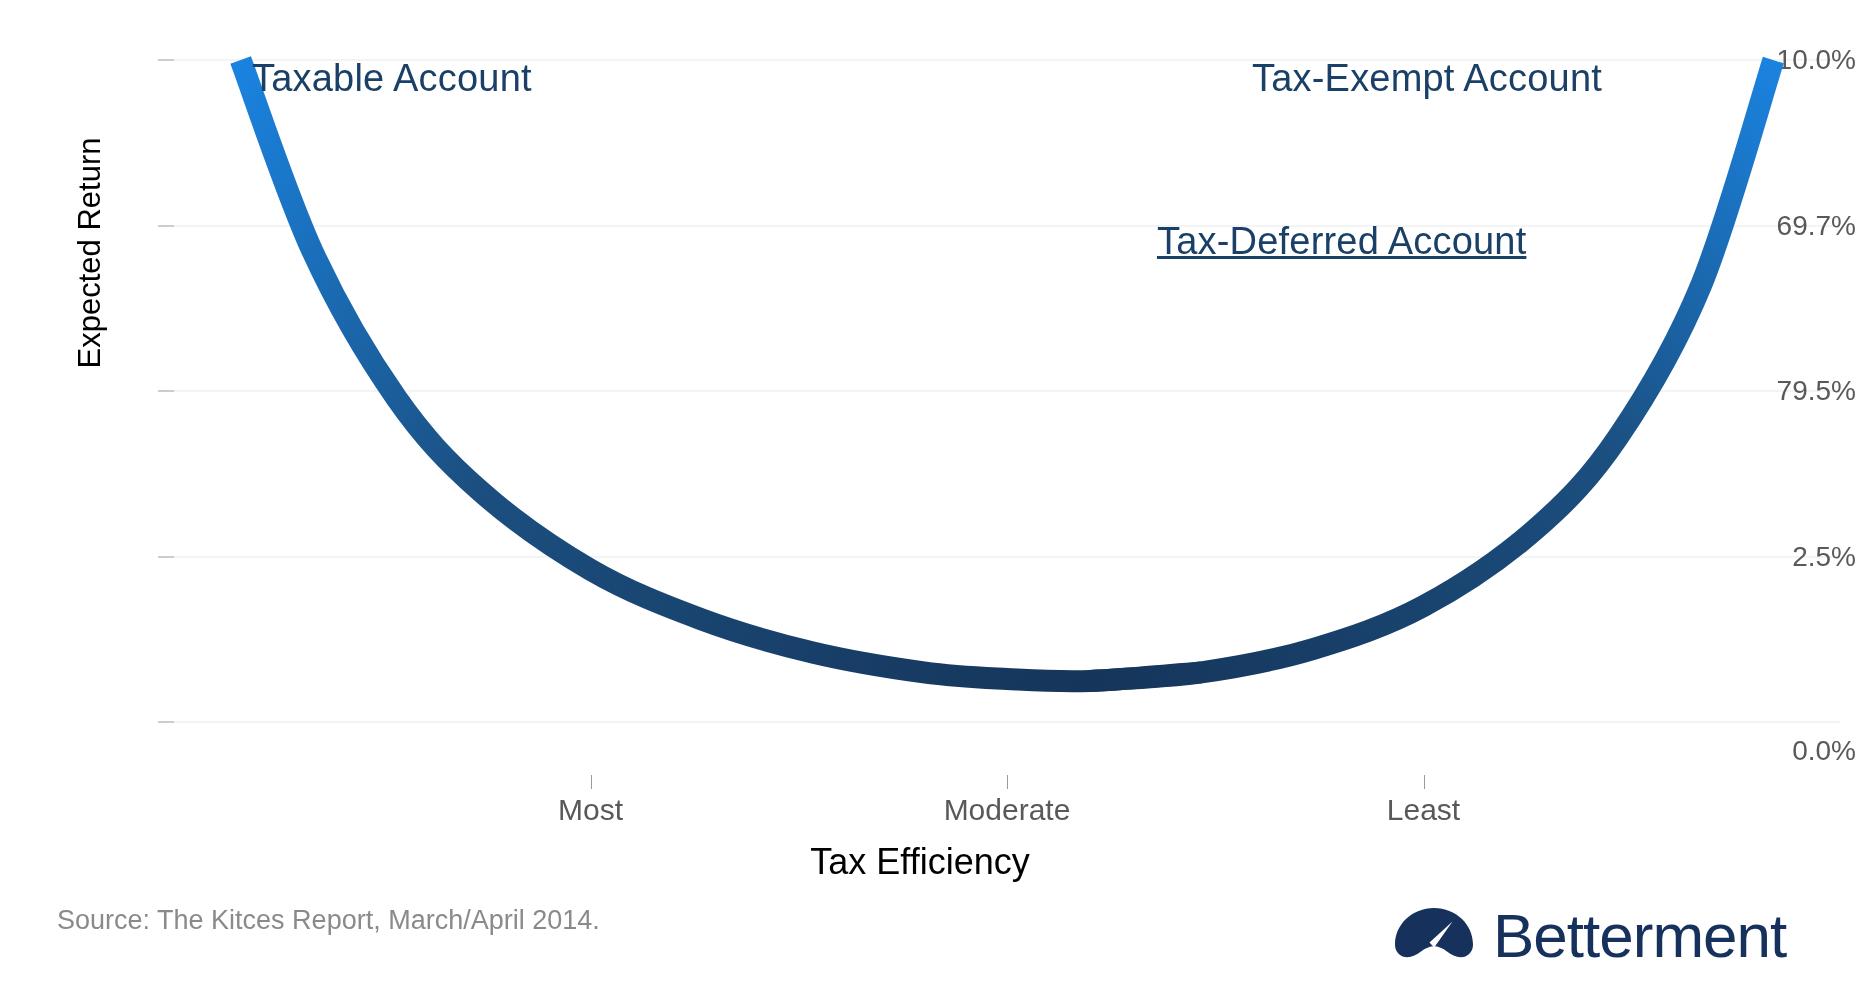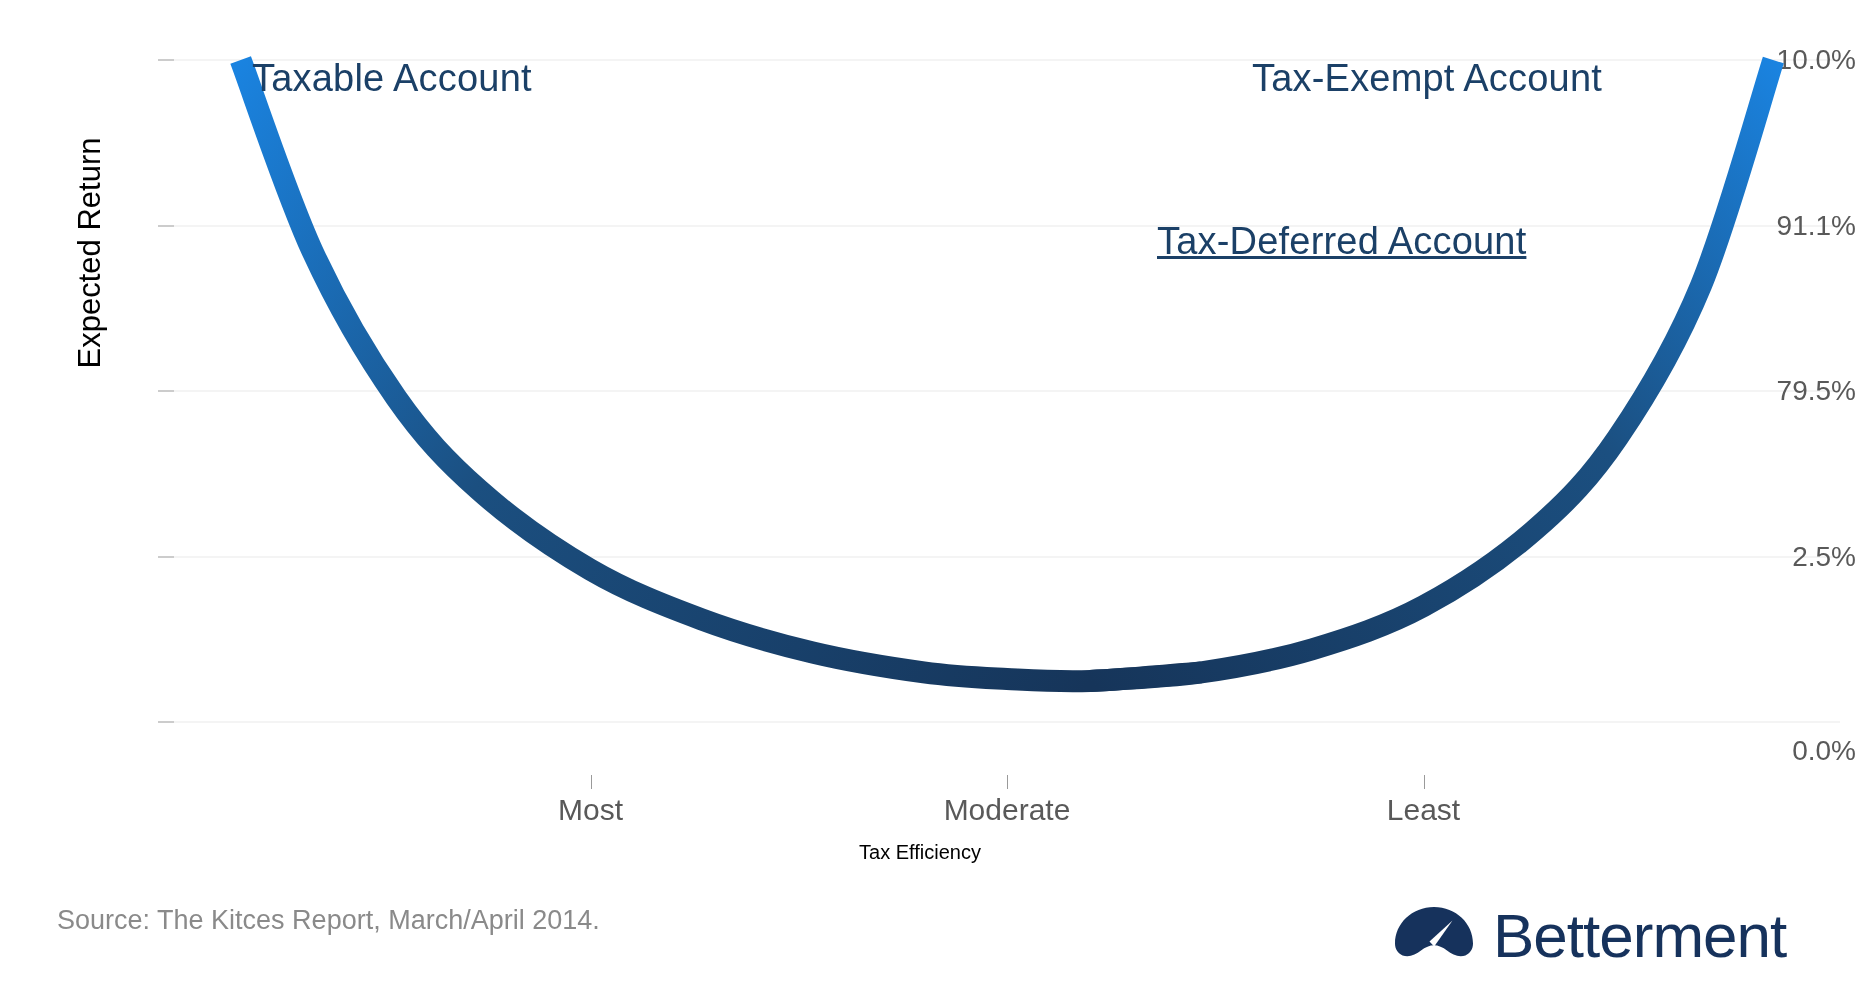--- a/index.html
+++ b/index.html
@@ -89,21 +89,21 @@
     font-family: "Liberation Sans", sans-serif;
     white-space: nowrap;
   }
 
   .x-axis-title {
     position: absolute;
     top: 841px;
     left: 0;
     width: 1856px;
     text-align: center;
-    font-size: 20px;
+    font-size: 36px;
     color: #000000;
     font-family: "Liberation Sans", sans-serif;
   }
   .x-axis-title span { position: relative; left: -8px; }
 
   
   #curve-svg {
     position: absolute;
     left: 0;
     top: 0;
@@ -135,20 +135,21 @@
     color: #8a8a8a;
     font-family: "Liberation Sans", sans-serif;
     white-space: nowrap;
   }
 
   #brand-logo {
     position: absolute;
     left: 1393px;
     top: 905px;
     display: flex;
+    align-items: center;
     gap: 18px;
   }
   #brand-mark { display: block; }
   #brand-name {
     font-size: 62px;
     line-height: 62px;
     color: #16325c;
     font-family: "Liberation Sans", sans-serif;
     letter-spacing: -1px;
     white-space: nowrap;
@@ -167,21 +168,21 @@
       <div class="gridline" style="top: 60px;"></div>
     </div>
   <div id="ytick-layer">
       <div class="ytick-mark" style="top: 722px;"></div>
       <div class="ytick" style="top: 722px; margin-top: 29px;">0.0%</div>
       <div class="ytick-mark" style="top: 556.5px;"></div>
       <div class="ytick" style="top: 556.5px;">2.5%</div>
       <div class="ytick-mark" style="top: 391px;"></div>
       <div class="ytick" style="top: 391px;">79.5%</div>
       <div class="ytick-mark" style="top: 225.5px;"></div>
-      <div class="ytick" style="top: 225.5px;">91.1%</div>
+      <div class="ytick" style="top: 225.5px;">69.7%</div>
       <div class="ytick-mark" style="top: 60px;"></div>
       <div class="ytick" style="top: 60px;">10.0%</div>
     </div>
 
   <div class="y-axis-title">Expected Return</div>
 
   <svg id="curve-svg" viewBox="0 0 1856 1004" preserveAspectRatio="none" aria-hidden="true">
     <defs>
       <linearGradient id="curveGrad" gradientUnits="userSpaceOnUse" x1="240.64" y1="60" x2="1090.2999999999997" y2="680.956">
         <stop offset="0%" stop-color="#1a83e0"></stop>

